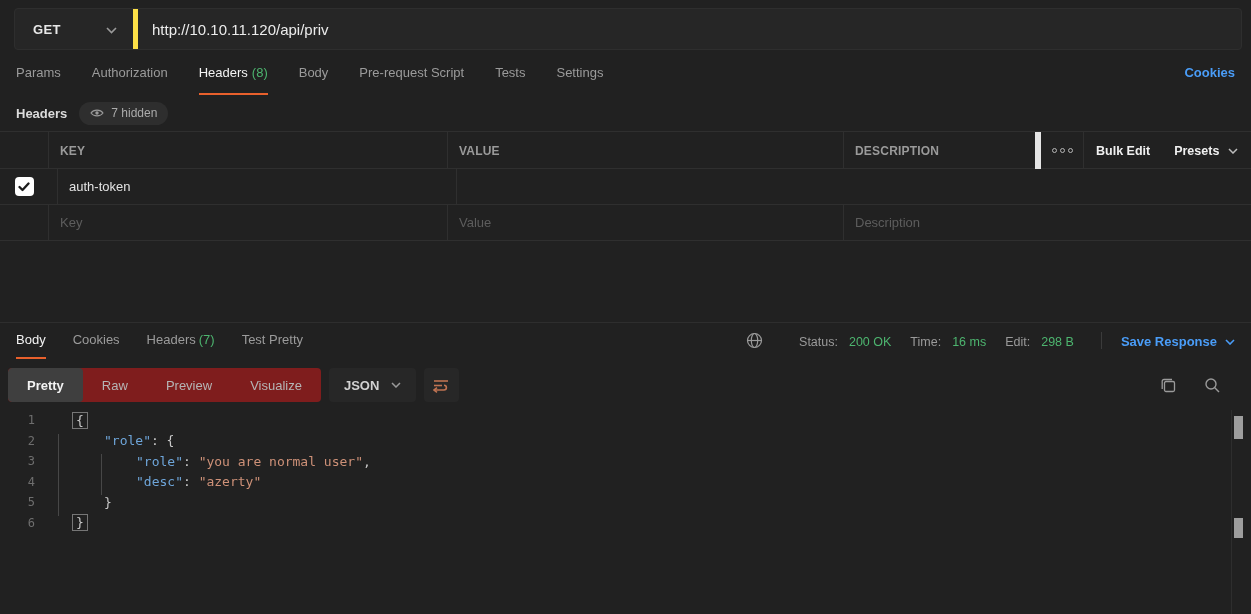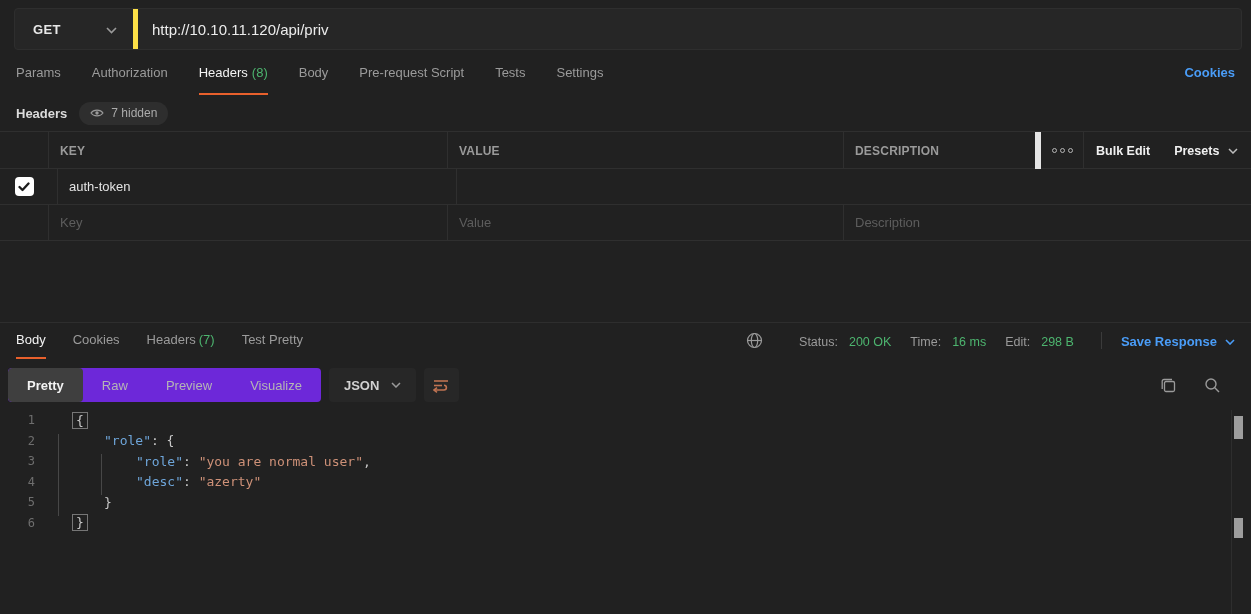--- a/index.html
+++ b/index.html
@@ -63,21 +63,21 @@
   .rtab.active { color:#f3f3f3; border-bottom:2px solid var(--orange); }
   .rtab .cnt { margin-left:3px; }
   .resp-meta { margin-left:auto; display:flex; align-items:flex-end; gap:11px; font-size:12.5px; padding-bottom:8px; }
   .meta-label { color:#9a9a9a; }
   .meta-val { margin-right:8px; }
   .meta-sep { width:1px; height:17px; background:#3b3b3b; margin:0 8px; }
   .save-resp { display:flex; align-items:center; gap:8px; font-weight:700; font-size:13px; cursor:pointer; }
 
   
   .view-bar { display:flex; align-items:center; margin-top:13px; padding:0 8px; height:34px; flex:0 0 auto; }
-  .seg-group { display:flex; background:#6d28d9; border-radius:4px; height:34px; align-items:stretch; overflow:hidden; }
+  .seg-group { display:flex; background:#7f1d1d; border-radius:4px; height:34px; align-items:stretch; overflow:hidden; }
   .seg { display:flex; align-items:center; padding:0 19px; color:#b5b5b5; cursor:pointer; }
   .seg.active { background:#3f3f3f; border-radius:4px; color:#f3f3f3; font-weight:700; }
   .lang-btn { display:flex; align-items:center; gap:12px; background:#272727; border-radius:4px; height:34px; padding:0 15px; margin-left:8px; color:#d2d2d2; font-weight:700; cursor:pointer; }
   .wrap-btn { width:35px; height:34px; background:#272727; border-radius:4px; margin-left:8px; display:flex; align-items:center; justify-content:center; cursor:pointer; }
   .right-icons { margin-left:auto; display:flex; align-items:center; gap:27px; padding-right:22px; }
   .icon-btn { cursor:pointer; display:flex; }
 
   
   .code-area { flex:1 1 auto; position:relative; margin-top:8px; font-family:"DejaVu Sans Mono", monospace; font-size:13px; overflow:hidden; }
   .code-line { display:flex; height:20.5px; align-items:center; }

